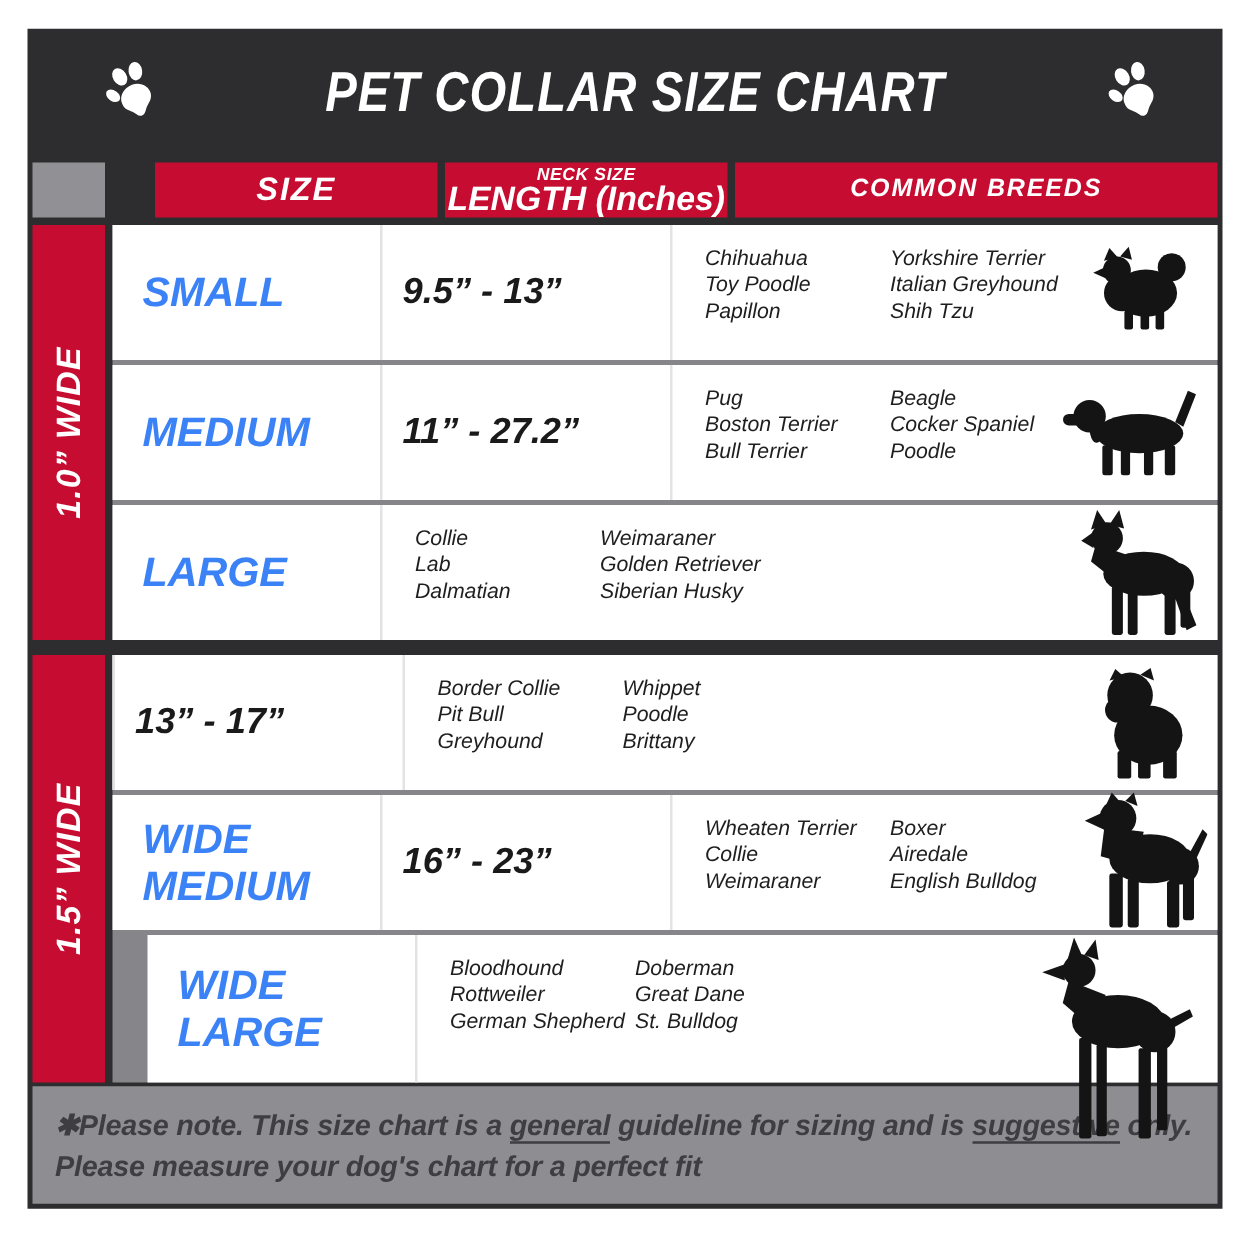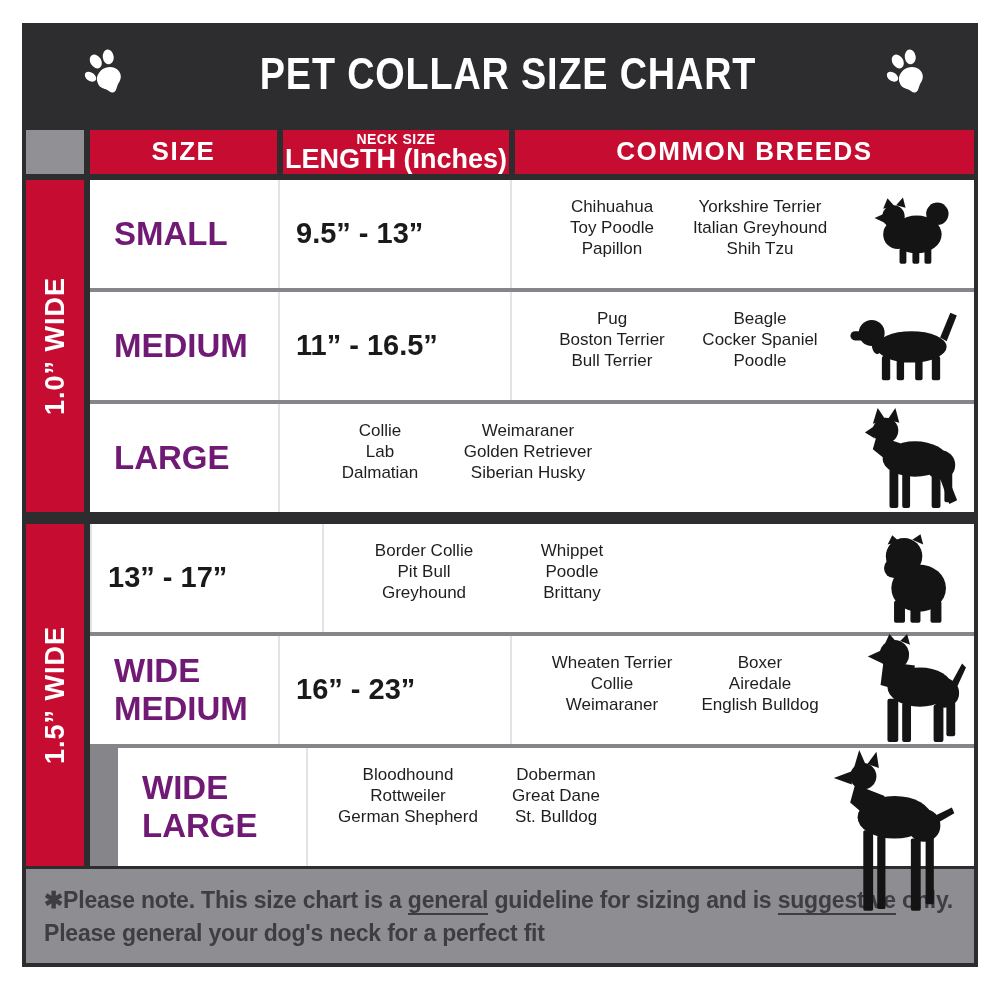--- a/index.html
+++ b/index.html
@@ -1,57 +1,57 @@
 <!DOCTYPE html>
 <html><head>
 <meta charset="utf-8">
 <style>
   html,body{margin:0;padding:0;background:#fff;}
   .page{position:relative;width:1000px;height:1000px;background:#fff;
-        font-family:"Liberation Sans",sans-serif;overflow:hidden;}
+        font-family:"Liberation Sans",sans-serif;overflow:hidden;font-style:italic;}
   .chart{position:absolute;left:22px;top:23px;width:956px;background:#2d2d2f;
          padding:0 4px 4px;box-sizing:border-box;}
 
   
   .masthead{height:102px;display:flex;align-items:center;padding:0 40px 0 56px;}
   .paw{width:50px;height:50px;transform:rotate(-20deg);flex:0 0 auto;}
   .paw svg{display:block;width:100%;height:100%;}
   .title{flex:1;text-align:center;color:#ffffff;font-size:45px;font-weight:bold;
          letter-spacing:1px;transform:scaleX(0.84);white-space:nowrap;}
 
   
   .colheaders{display:flex;gap:6px;padding:5px 0 6px;}
   .corner{width:58px;background:#919195;}
   .hdr{background:#c60c30;color:#fff;display:flex;align-items:center;
        justify-content:center;font-weight:bold;}
-  .hdr-size{width:187px;font-size:26px;letter-spacing:1.5px;}
+  .hdr-size{width:226px;font-size:26px;letter-spacing:1.5px;margin-left:34px;}
   .hdr-neck{width:226px;flex-direction:column;line-height:1.02;padding-top:2px;}
   .neck-top{font-size:14px;letter-spacing:0.5px;}
   .neck-main{font-size:27px;}
-  .hdr-breeds{flex:1;font-size:26px;letter-spacing:1.5px;}
+  .hdr-breeds{flex:1;font-size:20px;letter-spacing:1.5px;}
 
   
   .section{display:flex;gap:6px;}
   .sidebar{width:58px;background:#c60c30;display:flex;align-items:center;justify-content:center;}
   .sidebar-label{color:#fff;font-weight:bold;font-size:27px;letter-spacing:1px;
                  writing-mode:vertical-rl;transform:rotate(180deg);white-space:nowrap;}
   .rows{flex:1;display:flex;flex-direction:column;gap:4px;background:#85858a;}
   .row{background:#ffffff;display:flex;position:relative;}
   .r-std{height:108px;}
   .r-tall{height:118px;margin-left:28px;}
   .cell{box-sizing:border-box;}
-  .cell-size{width:188px;display:flex;align-items:center;padding-left:24px;
-             font-size:33px;font-weight:bold;color:#701a75;line-height:1.15;border-radius:15px;}
+  .cell-size{width:214px;display:flex;align-items:center;padding-left:24px;
+             font-size:33px;font-weight:bold;color:#3b82f6;line-height:1.15;border-radius:15px;}
   .cell-size .sz{max-width:175px;}
   .cell-length{width:232px;display:flex;align-items:center;padding-left:16px;
                font-size:29px;font-weight:bold;color:#1a1a1a;border-left:2px solid #e3e3e5;}
   .cell-breeds{flex:1;border-left:2px solid #e3e3e5;position:relative;
                padding:16px 0 0 26px;display:flex;}
   .bcol{width:148px;font-size:17px;line-height:21px;color:#1e1e1e;}
-  .bcol div{white-space:nowrap;text-align:center;}
+  .bcol div{white-space:nowrap;}
   .dog{position:absolute;}
   .dog svg{display:block;width:100%;height:100%;}
   .dog-r1{right:16px;top:16px;width:86px;height:70px;}
   .dog-r2{right:8px;top:16px;width:122px;height:74px;}
   .dog-r3{right:10px;top:4px;width:100px;height:102px;}
   .dog-r4{right:18px;top:8px;width:82px;height:94px;}
   .dog-r5{right:8px;top:-4px;width:108px;height:114px;z-index:2;}
   .dog-r6{right:6px;top:2px;width:152px;height:164px;z-index:3;}
   .section-gap{height:12px;}
 
@@ -139,21 +139,21 @@
               </g>
                 </svg>
             </div>
           </div>
         </div>
 
         <div class="row r-std">
           <div class="cell cell-size">
               <span class="sz">MEDIUM</span>
             </div>
-          <div class="cell cell-length">11” - 16.5”</div>
+          <div class="cell cell-length">11” - 27.2”</div>
           <div class="cell cell-breeds">
             <div class="bcol">
               <div>Pug</div>
               <div>Boston Terrier</div>
               <div>Bull Terrier</div>
             </div>
             <div class="bcol">
               <div>Beagle</div>
               <div>Cocker Spaniel</div>
               <div>Poodle</div>
@@ -324,17 +324,17 @@
                 </svg>
             </div>
           </div>
         </div>
 
       </div>
     </div>
 
     <div class="footer">
       <div><span>✱</span><span>Please note. This size chart is a </span><span class="u">general</span><span> guideline for sizing and is </span><span class="u">suggestive</span><span> only.</span></div>
-      <div>Please general your dog's neck for a perfect fit</div>
+      <div>Please measure your dog's chart for a perfect fit</div>
     </div>
 
   </div>
 </div>
 
 </body></html>

